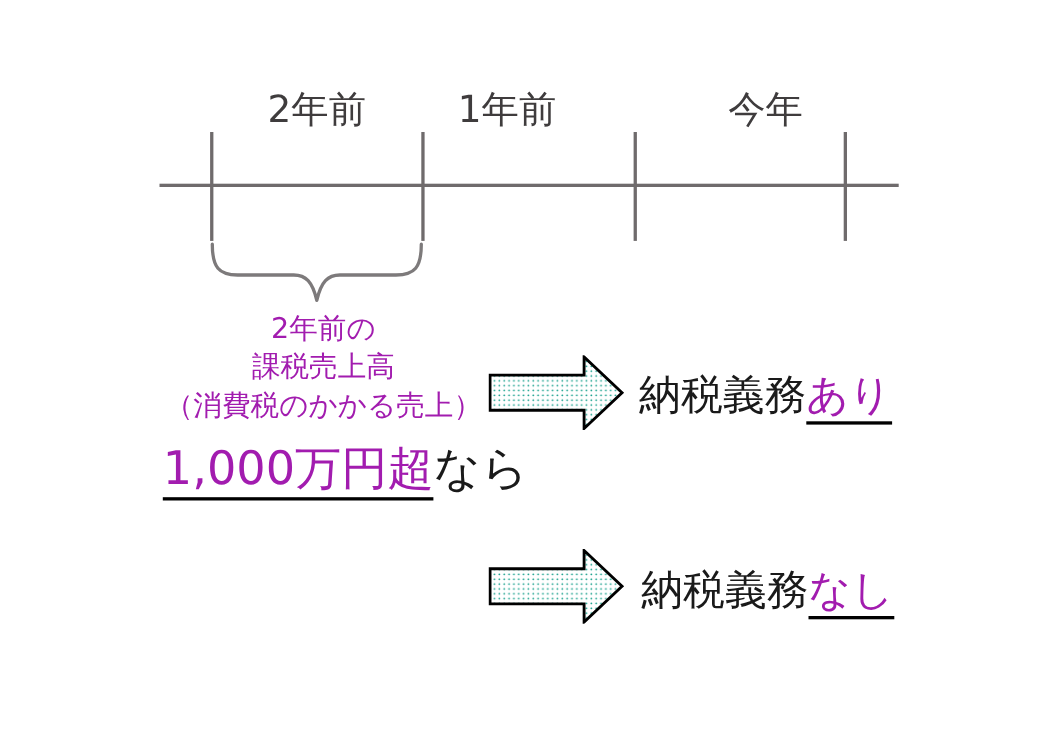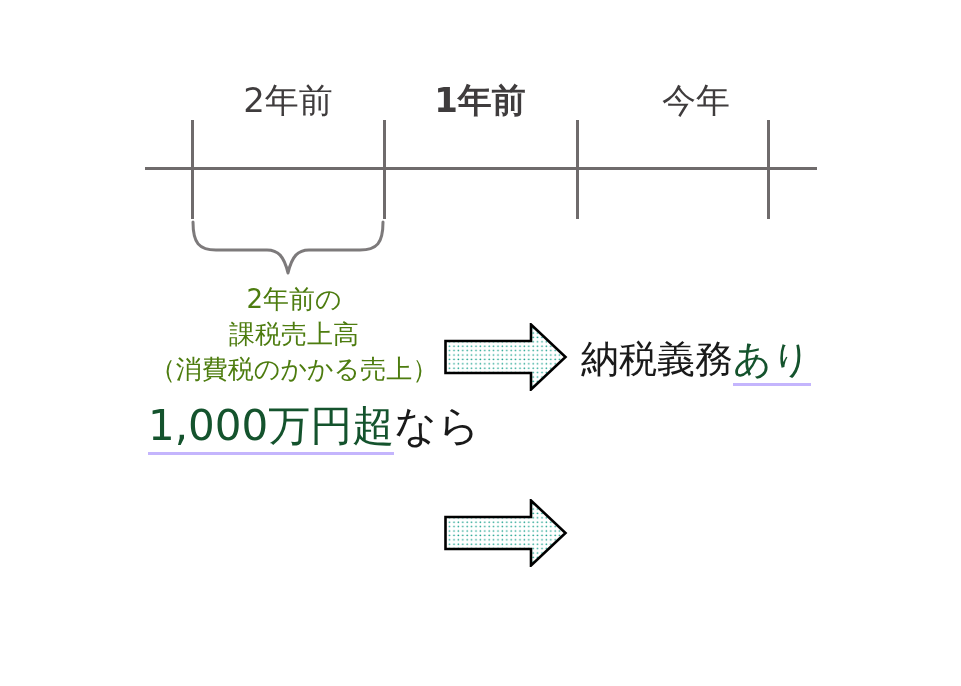--- a/index.html
+++ b/index.html
@@ -35,38 +35,38 @@
     position: absolute;
     top: 80px;
     width: 192px;
     text-align: center;
     font-size: 34px;
     line-height: 40px;
     color: #3f3c3d;
     white-space: nowrap;
   }
   .axis-label.l1 { left: 192px; }
-  .axis-label.l2 { left: 384px; font-weight: bold; }
+  .axis-label.l2 { left: 365px; }
   .axis-label.l3 { left: 600px; }
 
   
   .brace-svg {
     position: absolute;
     left: 190px; top: 219px;
     width: 196px; height: 58px;
   }
 
   .brace-note {
     position: absolute;
     left: 138px; top: 282px;
     width: 312px;
     text-align: center;
     font-size: 26px;
     line-height: 35px;
-    color: #4d7c0f;
+    color: #a21caf;
     white-space: nowrap;
   }
 
   
   .cond {
     position: absolute;
     font-size: 42px;
     line-height: 44px;
     color: #1a1a1a;
     white-space: nowrap;
@@ -78,22 +78,22 @@
     position: absolute;
     font-size: 38px;
     line-height: 46px;
     color: #1a1a1a;
     white-space: nowrap;
   }
   .result.r1 { left: 581px; top: 336px; }
   .result.r2 { left: 583px; top: 513px; }
 
   .hl {
-    color: #14532d;
-    border-bottom: 3px solid #c4b5fd;
+    color: #a21caf;
+    border-bottom: 3px solid #000000;
     padding-bottom: 2px;
   }
 
   .arrow-svg {
     position: absolute;
     width: 124px; height: 68px;
   }
   .arrow-svg.a1 { left: 444px; top: 323px; }
   .arrow-svg.a2 { left: 444px; top: 499px; }
 </style>
@@ -144,14 +144,17 @@
   <svg class="arrow-svg a2" viewBox="0 0 124 68" aria-hidden="true">
     <defs>
       <pattern id="dots2" width="4.4" height="4.4" patternUnits="userSpaceOnUse">
         <rect width="4.4" height="4.4" fill="#ffffff"></rect>
         <circle cx="1.2" cy="1.2" r="0.85" fill="#17a08c"></circle>
       </pattern>
     </defs>
     <polygon points="1.5,18 87,18 87,1.5 121.5,34 87,66.5 87,50 1.5,50" fill="url(#dots2)" stroke="#000000" stroke-width="2.6" stroke-linejoin="miter"></polygon>
   </svg>
 
+  <div class="result r2">
+    <span>納税義務</span><span class="hl">なし</span>
+  </div>
 
 </div>
 
 </body></html>

